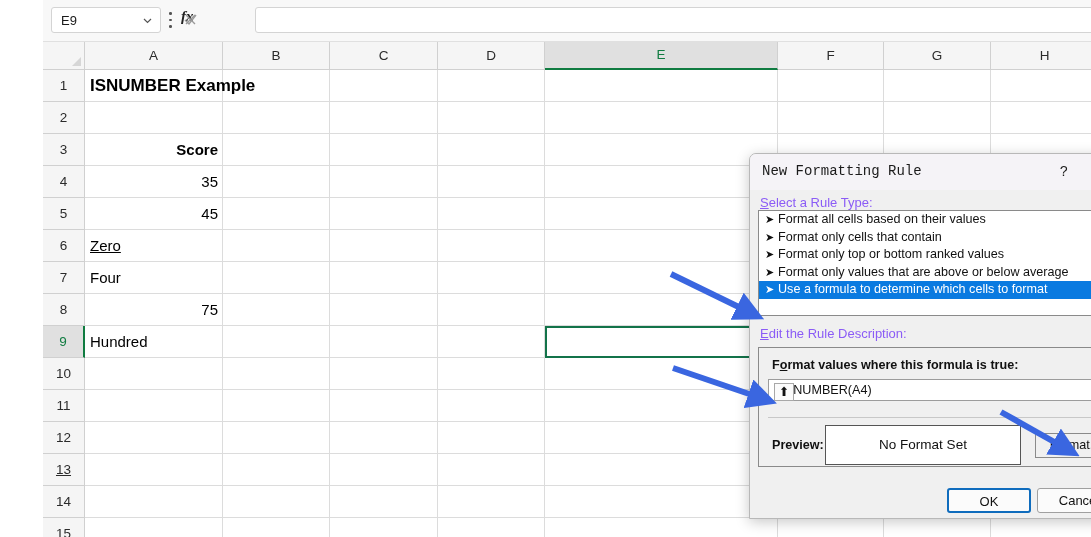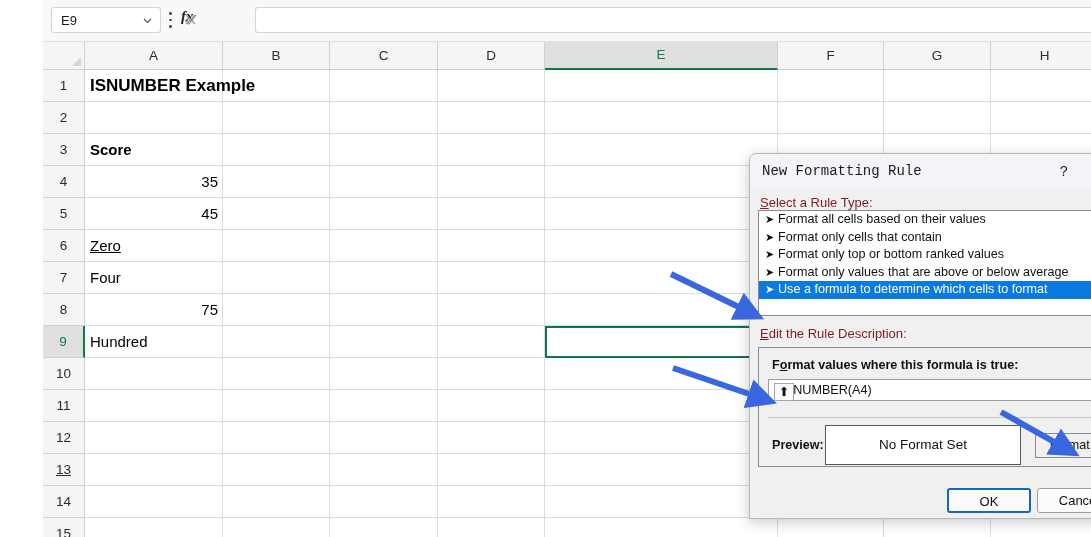--- a/index.html
+++ b/index.html
@@ -149,21 +149,21 @@
     border-bottom: 1px solid #dcdcdc;
     box-sizing: border-box;
     font-size: 15px;
     color: #000000;
     padding: 0 5px;
     white-space: nowrap;
     overflow: visible;
   }
   .cell.num { text-align: right; }
   .cell.ctr { text-align: center; }
-  .cell.bold { font-weight: bold; }
+  .cell.bold { font-weight: bold; text-align: right; }
   .cell.title { font-weight: bold; font-size: 17px; }
   .sel-cell {
     position: absolute;
     border: 2px solid #13734a;
     box-sizing: border-box;
     background: transparent;
     z-index: 6;
   }
 
   
@@ -208,21 +208,21 @@
     width: 26px; height: 22px;
     text-align: center;
     line-height: 21px;
     font-size: 15px;
     color: #1b1b1b;
   }
 
   .lbl {
     position: absolute;
     font-size: 13px;
-    color: #7f1d1d;
+    color: #8b5cf6;
   }
   .lbl u { text-decoration: underline; }
 
   .rule-list {
     position: absolute;
     left: 8px; top: 56px;
     width: 368px; height: 106px;
     background: #ffffff;
     border: 1px solid #8a8a8a;
     box-sizing: border-box;

